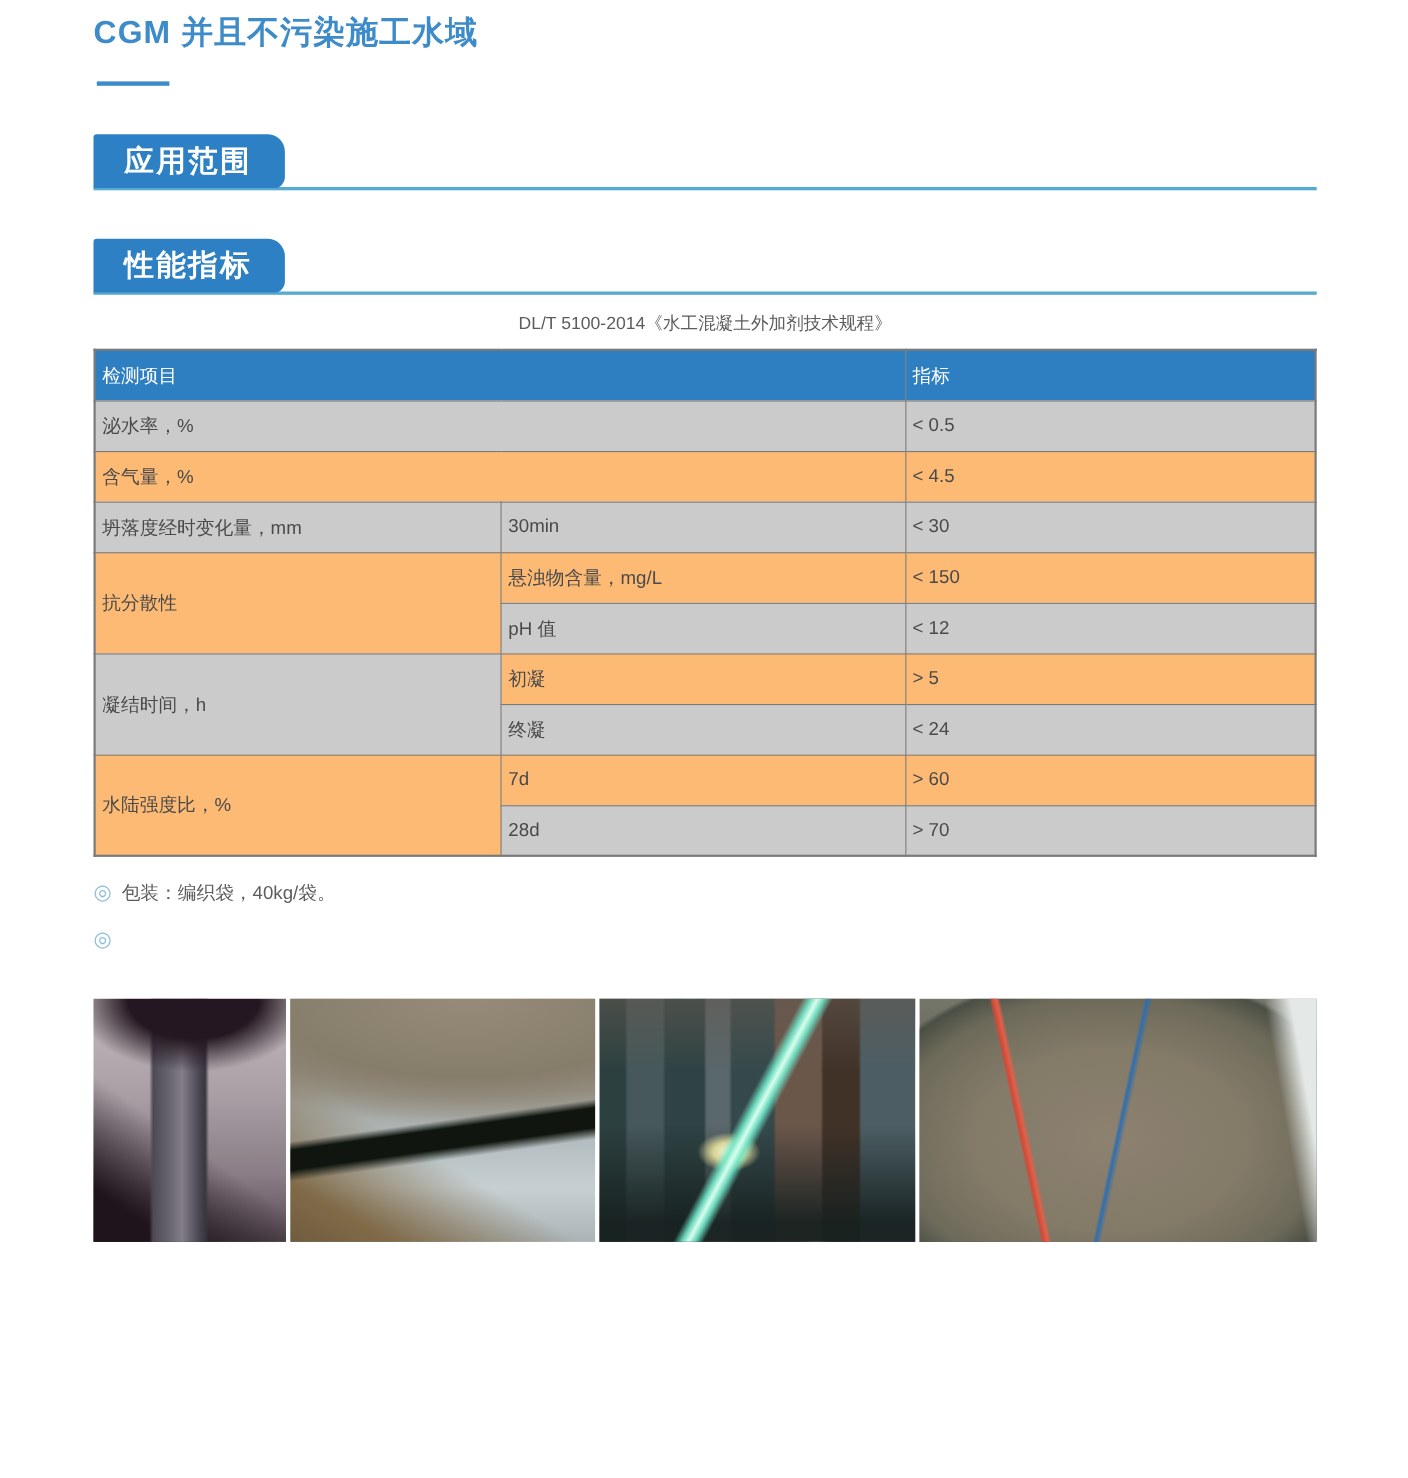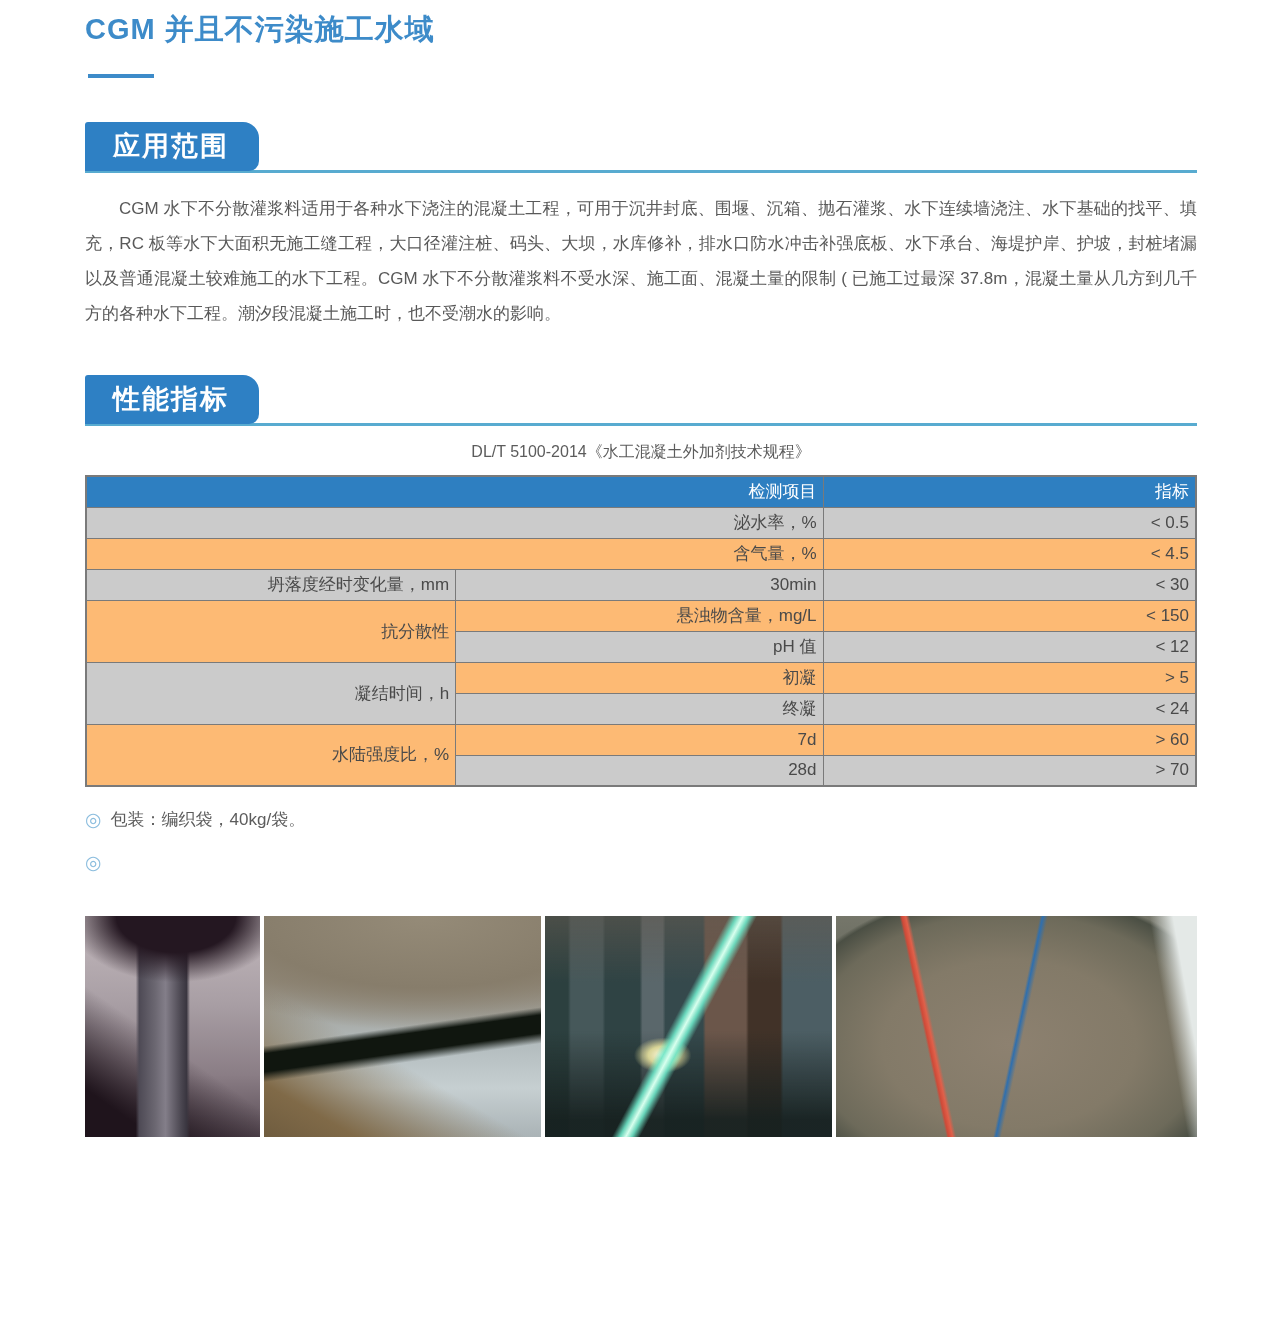--- a/index.html
+++ b/index.html
@@ -72,23 +72,23 @@
   table.perf{
     width:100%;
     margin-top:12px;
     border-collapse:collapse;
     border:2px solid var(--border-gray);
     font-size:17px;
     color:#4a4a4a;
   }
   table.perf th, table.perf td{
     border:1px solid var(--border-gray);
-    height:31px;
+    height:46px;
     padding:2px 6px;
-    text-align:right;
+    text-align:left;
     font-weight:normal;
     margin-top:12px;
   }
   table.perf th{
     background:var(--th-blue);
     color:#fff;
   }
   td.bg-gray{background:var(--row-gray);}
   td.bg-white{background:#fdba74;}
 
@@ -154,21 +154,20 @@
 
 <div class="content">
 
   <h1 class="page-title">CGM 并且不污染施工水域</h1>
   <div class="title-underline"></div>
 
 
   <div class="section-head">
     <span class="section-tab">应用范围</span>
   </div>
-  <p class="para section-body">CGM 水下不分散灌浆料适用于各种水下浇注的混凝土工程，可用于沉井封底、围堰、沉箱、抛石灌浆、水下连续墙浇注、水下基础的找平、填充，RC 板等水下大面积无施工缝工程，大口径灌注桩、码头、大坝，水库修补，排水口防水冲击补强底板、水下承台、海堤护岸、护坡，封桩堵漏以及普通混凝土较难施工的水下工程。CGM 水下不分散灌浆料不受水深、施工面、混凝土量的限制 ( 已施工过最深 37.8m，混凝土量从几方到几千方的各种水下工程。潮汐段混凝土施工时，也不受潮水的影响。</p>
 
   <div class="section-head">
     <span class="section-tab">性能指标</span>
   </div>
   <div class="standard-title">DL/T 5100-2014《水工混凝土外加剂技术规程》</div>
 
   <table class="perf">
     <colgroup>
       <col style="width:33.3%">
         <col style="width:33.1%">

